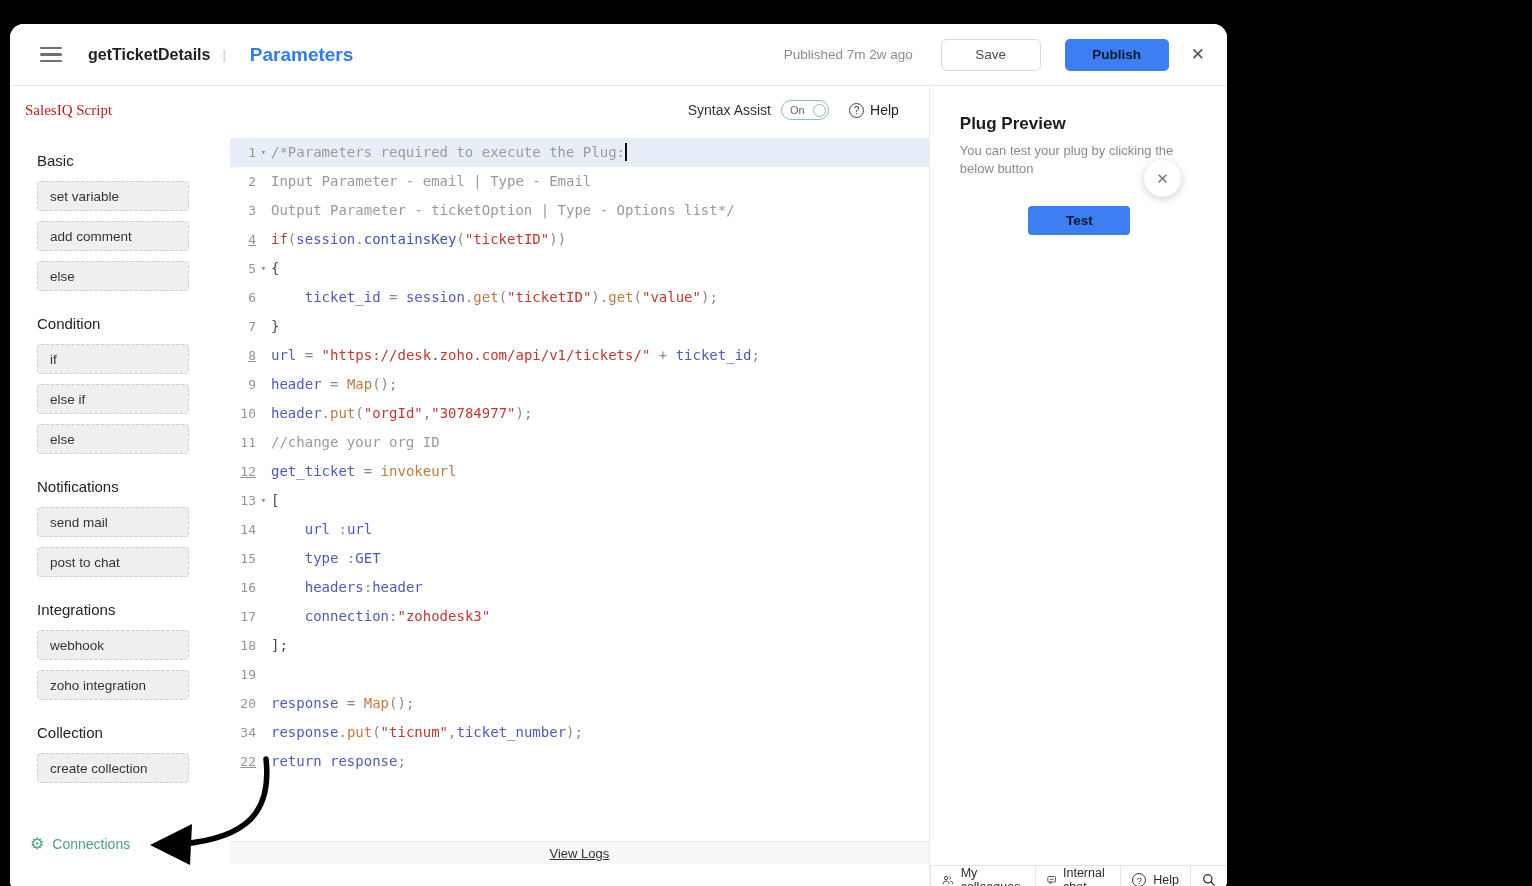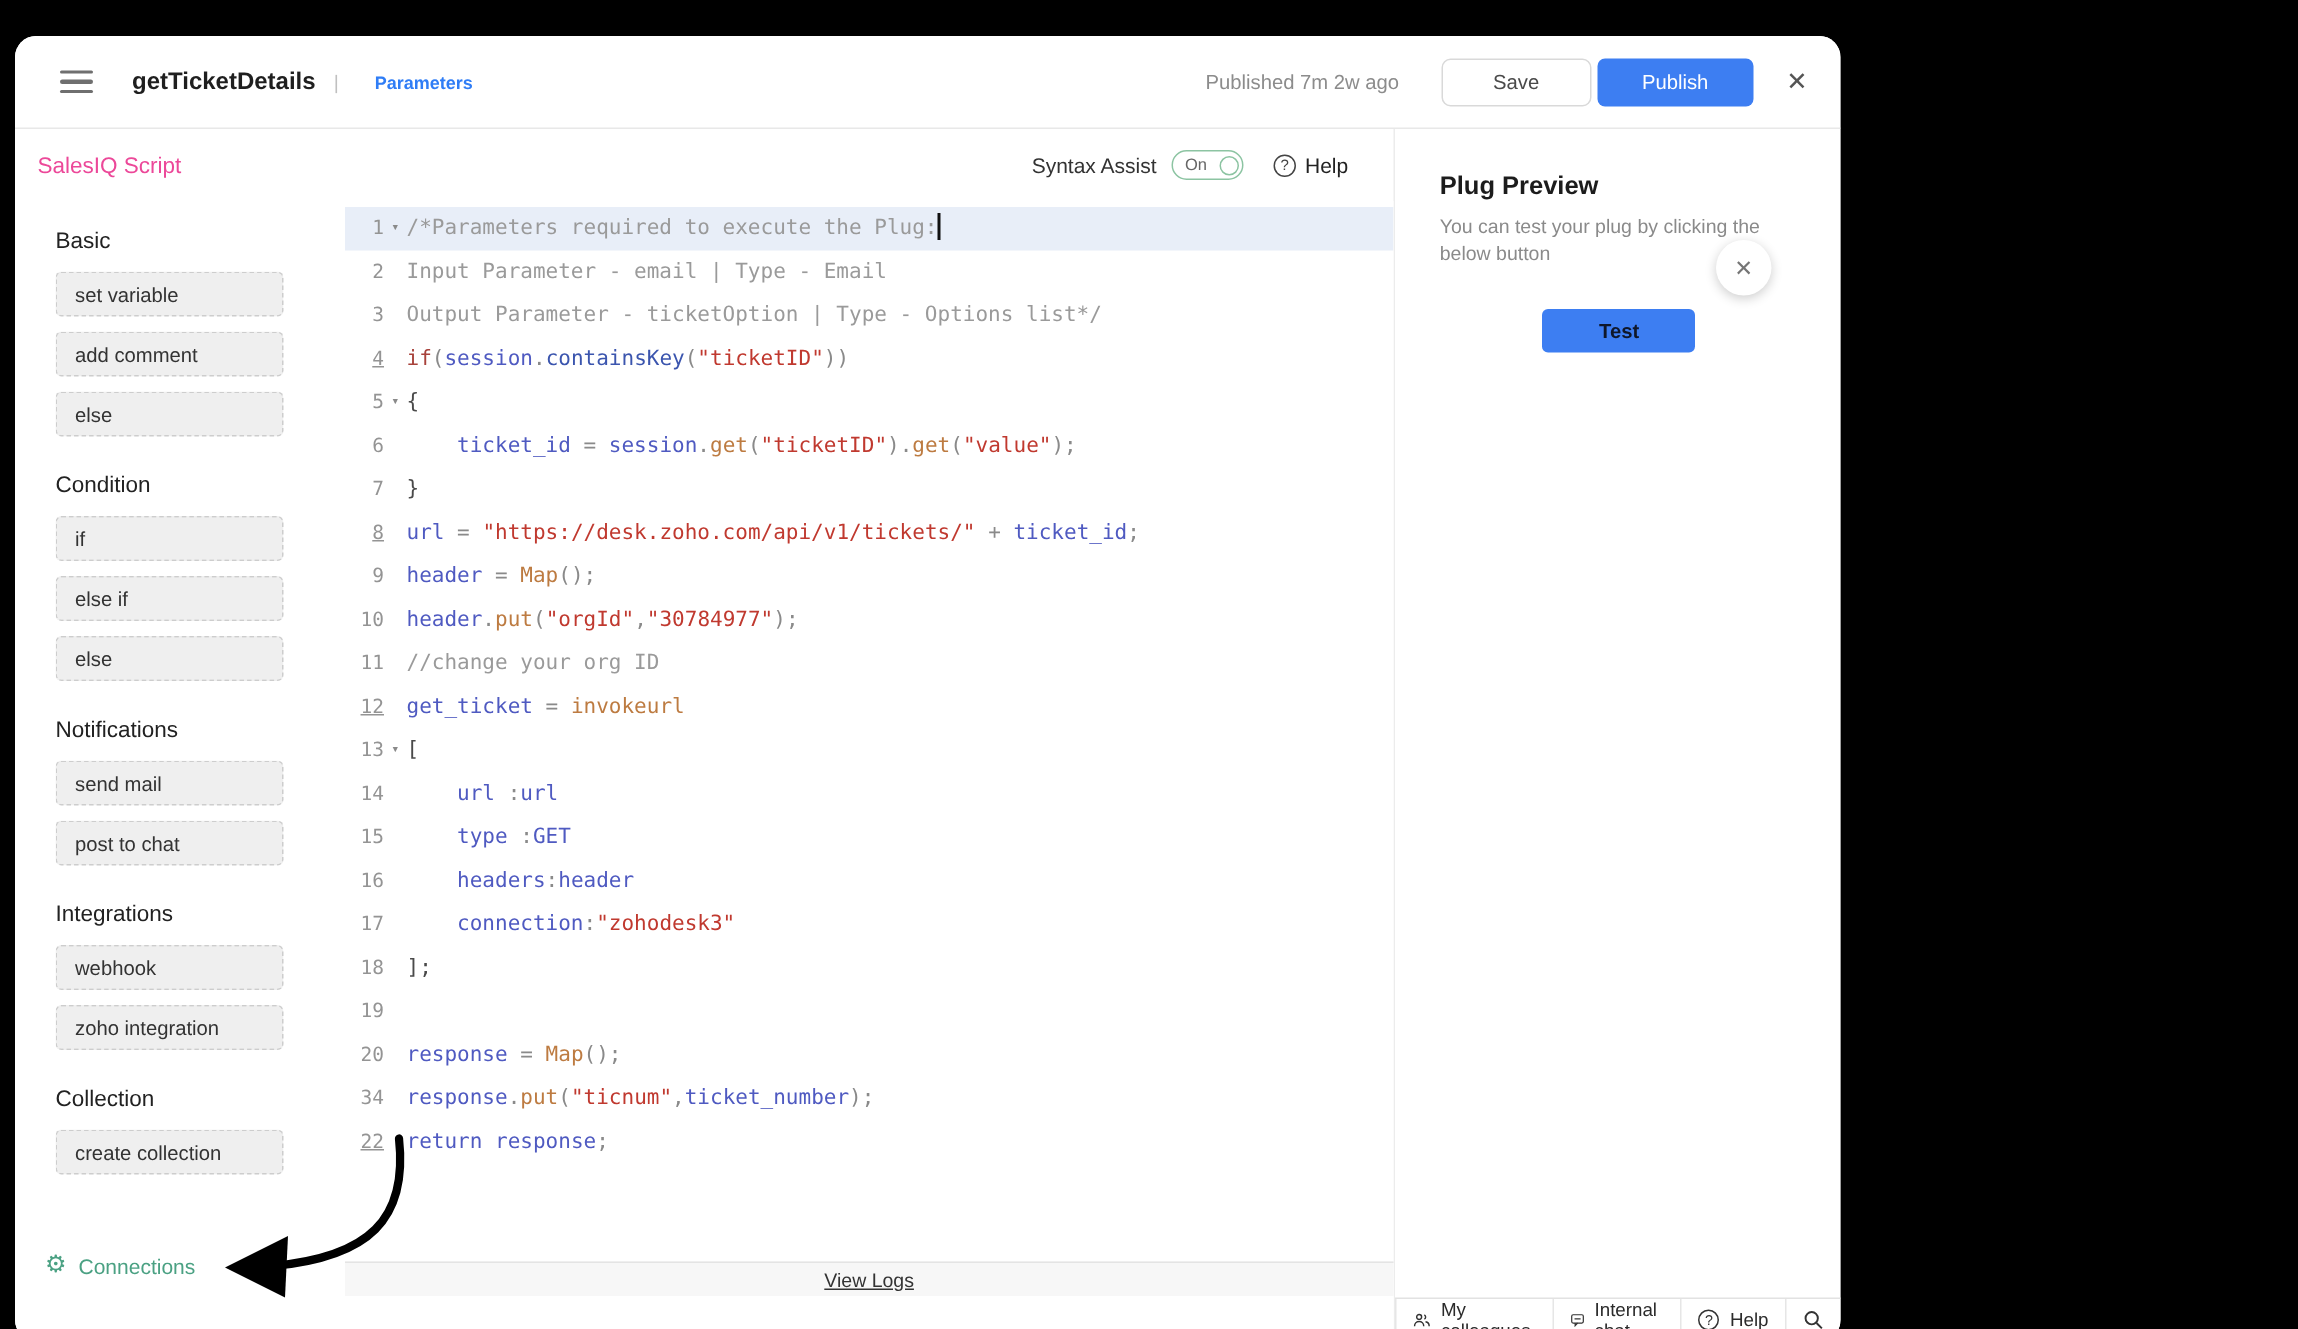--- a/index.html
+++ b/index.html
@@ -5,32 +5,32 @@
   * { margin:0; padding:0; box-sizing:border-box; }
   html,body { width:1532px; height:886px; background:#000; font-family:"Liberation Sans", sans-serif; overflow:hidden; }
   .window { position:absolute; left:10px; top:24px; width:1217px; height:870px; background:#fff; border-radius:14px; overflow:hidden; }
 
   
   .tophead { height:62px; border-bottom:1px solid #e8e8e8; display:flex; align-items:center; padding:0 22px 0 30px; background:#fff; }
   .hamburger { width:22px; display:flex; flex-direction:column; gap:4px; cursor:pointer; }
   .hamburger i { height:2.5px; background:#6f6f6f; border-radius:2px; display:block; }
   .plug-title { font-size:16px; font-weight:700; color:#1f1f1f; margin-left:26px; }
   .crumb-div { color:#c0c0c0; margin:0 12px; font-size:13px; }
-  .crumb-link { color:#2f7df6; font-size:12px; font-weight:600; cursor:pointer;padding-left:12px; }
+  .crumb-link { color:#2f7df6; font-size:19px; font-weight:600; cursor:pointer;padding-left:12px; }
   .tophead .spacer { flex:1; }
   .published { color:#8c8c8c; font-size:13.5px; margin-right:28px; }
   .btn-save { width:100px; height:32px; border:1px solid #d9d9d9; border-radius:6px; background:#fff; color:#4a4a4a; font-size:13.5px; cursor:pointer; }
-  .btn-publish { width:104px; height:32px; border:none; border-radius:5px; background:#3d7ef2; color:#ffffff; font-size:13.5px; font-weight:400; margin-left:4px; cursor:pointer; }
+  .btn-publish { width:104px; height:32px; border:none; border-radius:5px; background:#3d7ef2; color:#0f172a; font-size:13.5px; font-weight:700; margin-left:24px; cursor:pointer; }
   .win-close { margin-left:22px; color:#555; font-size:17px; cursor:pointer; }
 
   
   .main { display:flex; height:808px; position:relative; }
   .left-region { width:1175px; display:flex; flex-direction:column; }
   .subhead { height:48px; display:flex; align-items:center; padding:0 30px 0 15px; background:#fff; }
-  .subhead-title { font-size:15px; color:#ec4899; }
+  .subhead-title { font-size:15px; color:#b91c1c;font-family:Liberation Serif, serif; }
   .subhead .spacer { flex:1; }
   .syntax-label { font-size:14px; color:#333; margin-right:10px; }
   .toggle { width:48px; height:20px; border:1.5px solid #8cc4a2; border-radius:11px; display:flex; align-items:center; padding:0 2px 0 8px; cursor:pointer; background:#fff; }
   .toggle .on-txt { font-size:11px; color:#666; flex:1; }
   .toggle .knob { width:13px; height:13px; border:1.5px solid #8cc4a2; border-radius:50%; background:#fff; }
   .help-wrap { display:flex; align-items:center; margin-left:20px; cursor:pointer; }
   .q-circ { width:15px; height:15px; border:1.2px solid #444; border-radius:50%; font-size:10px; color:#444; display:flex; align-items:center; justify-content:center; margin-right:6px; }
   .help-txt { font-size:14px; color:#222; }
 
   .work-row { flex:1; display:flex; min-height:0; }

